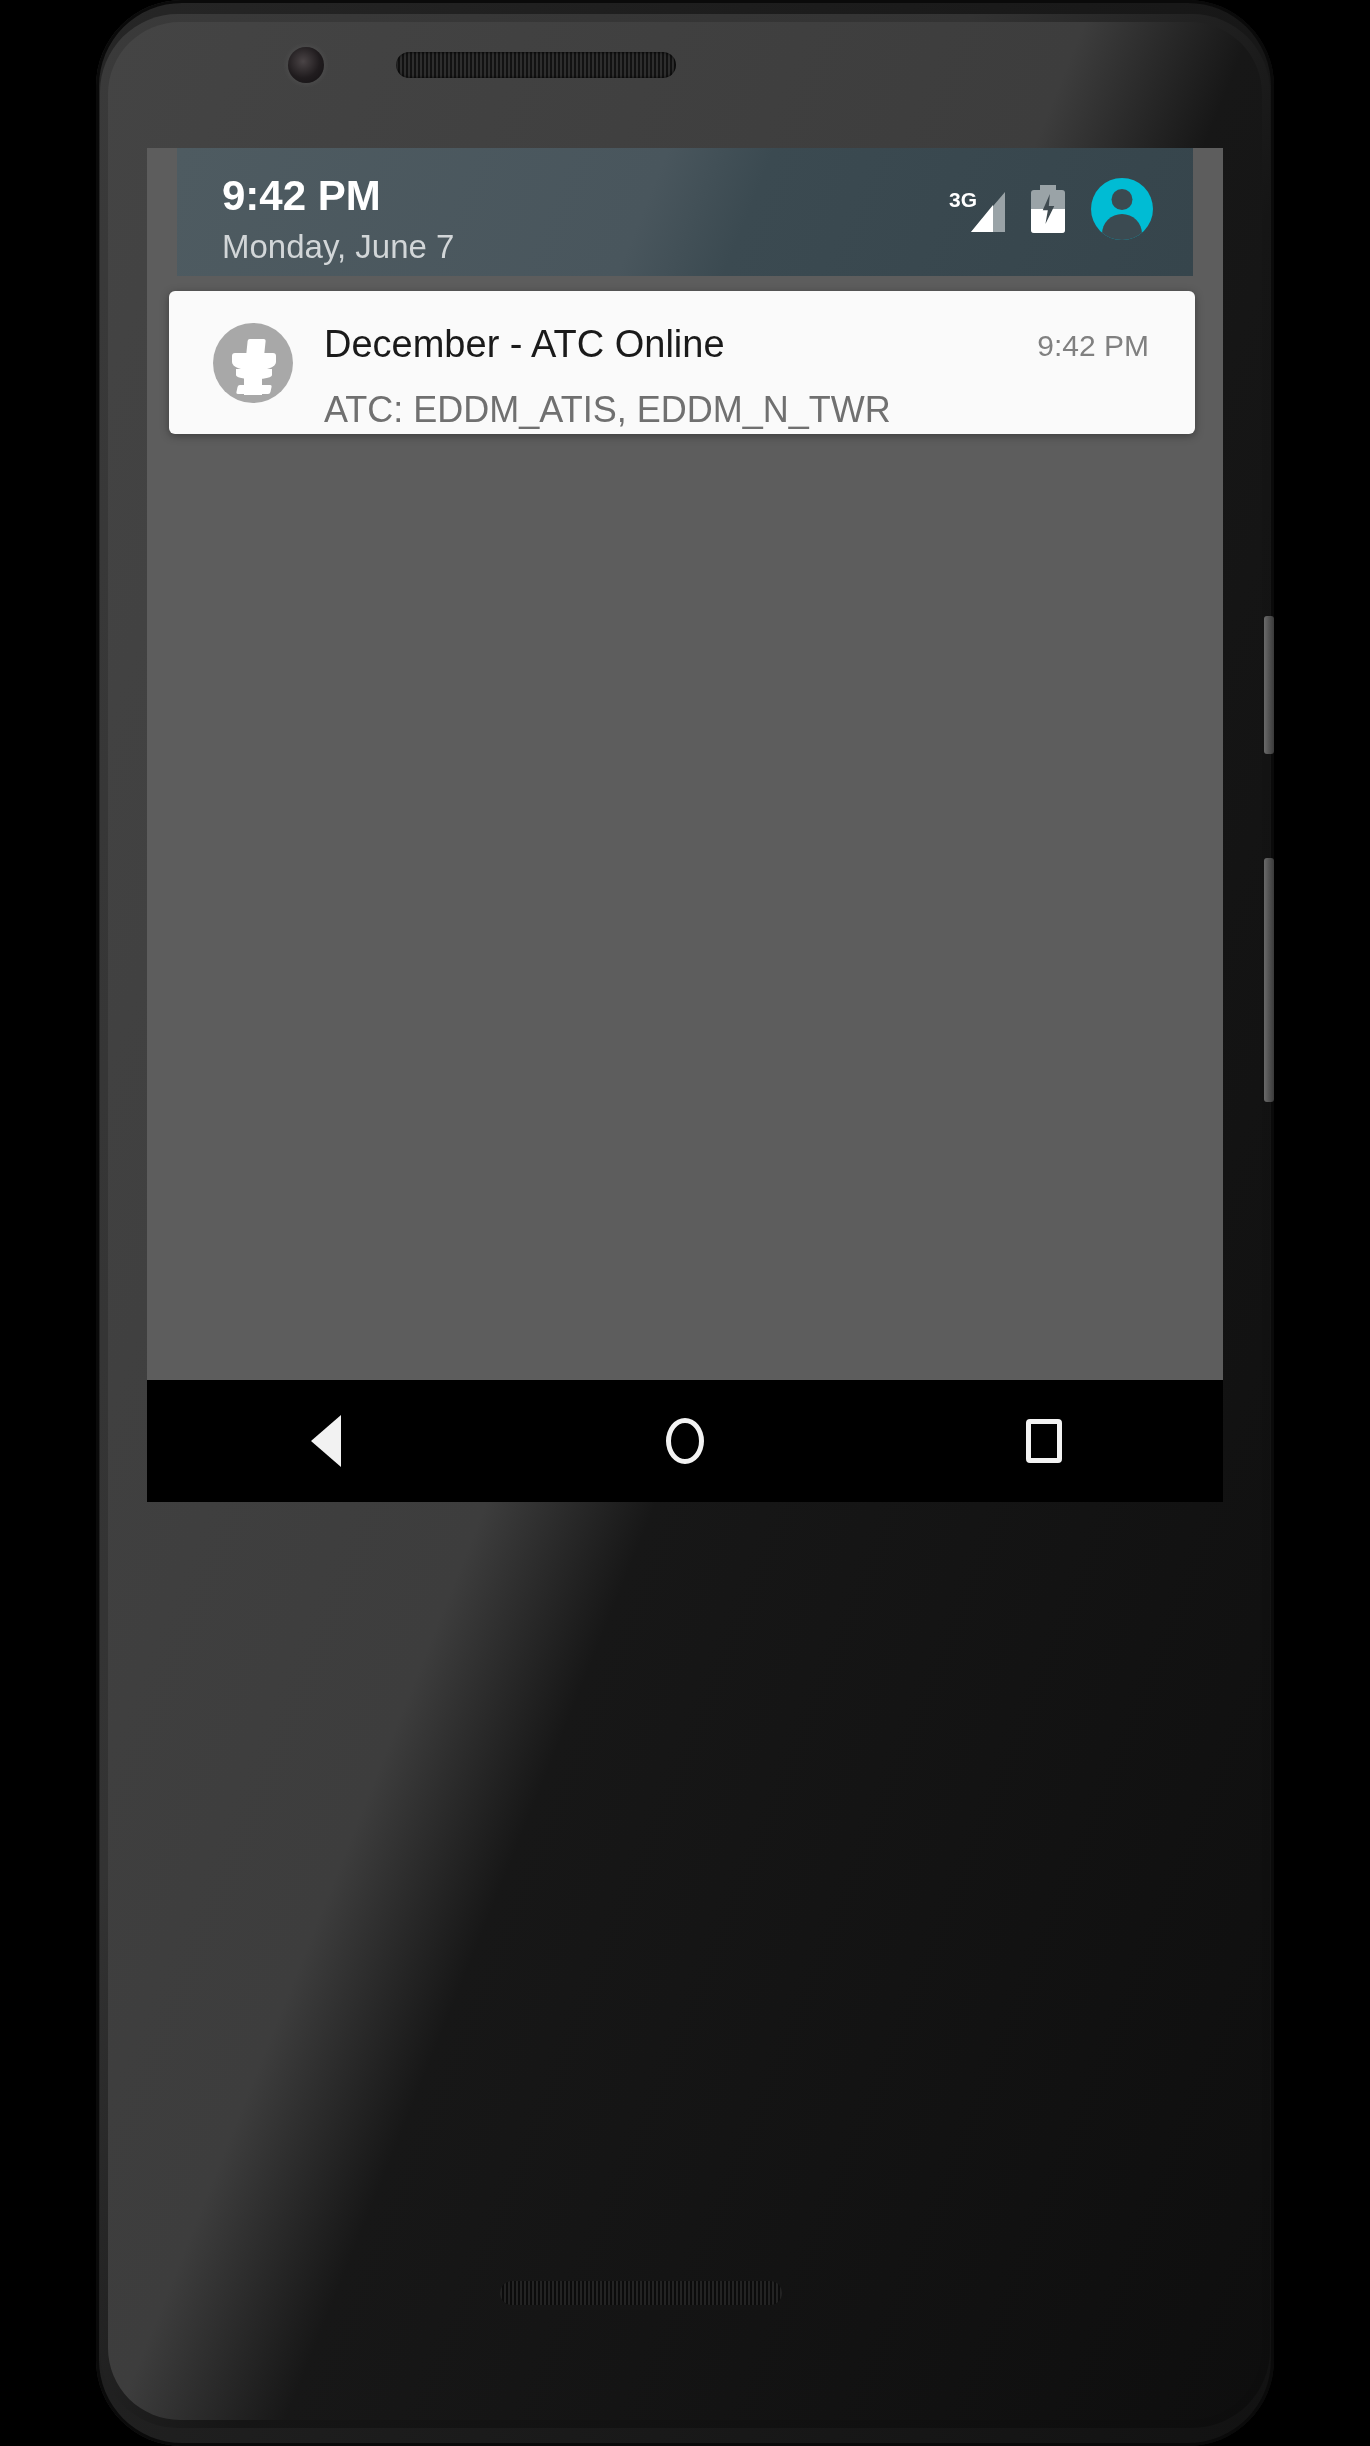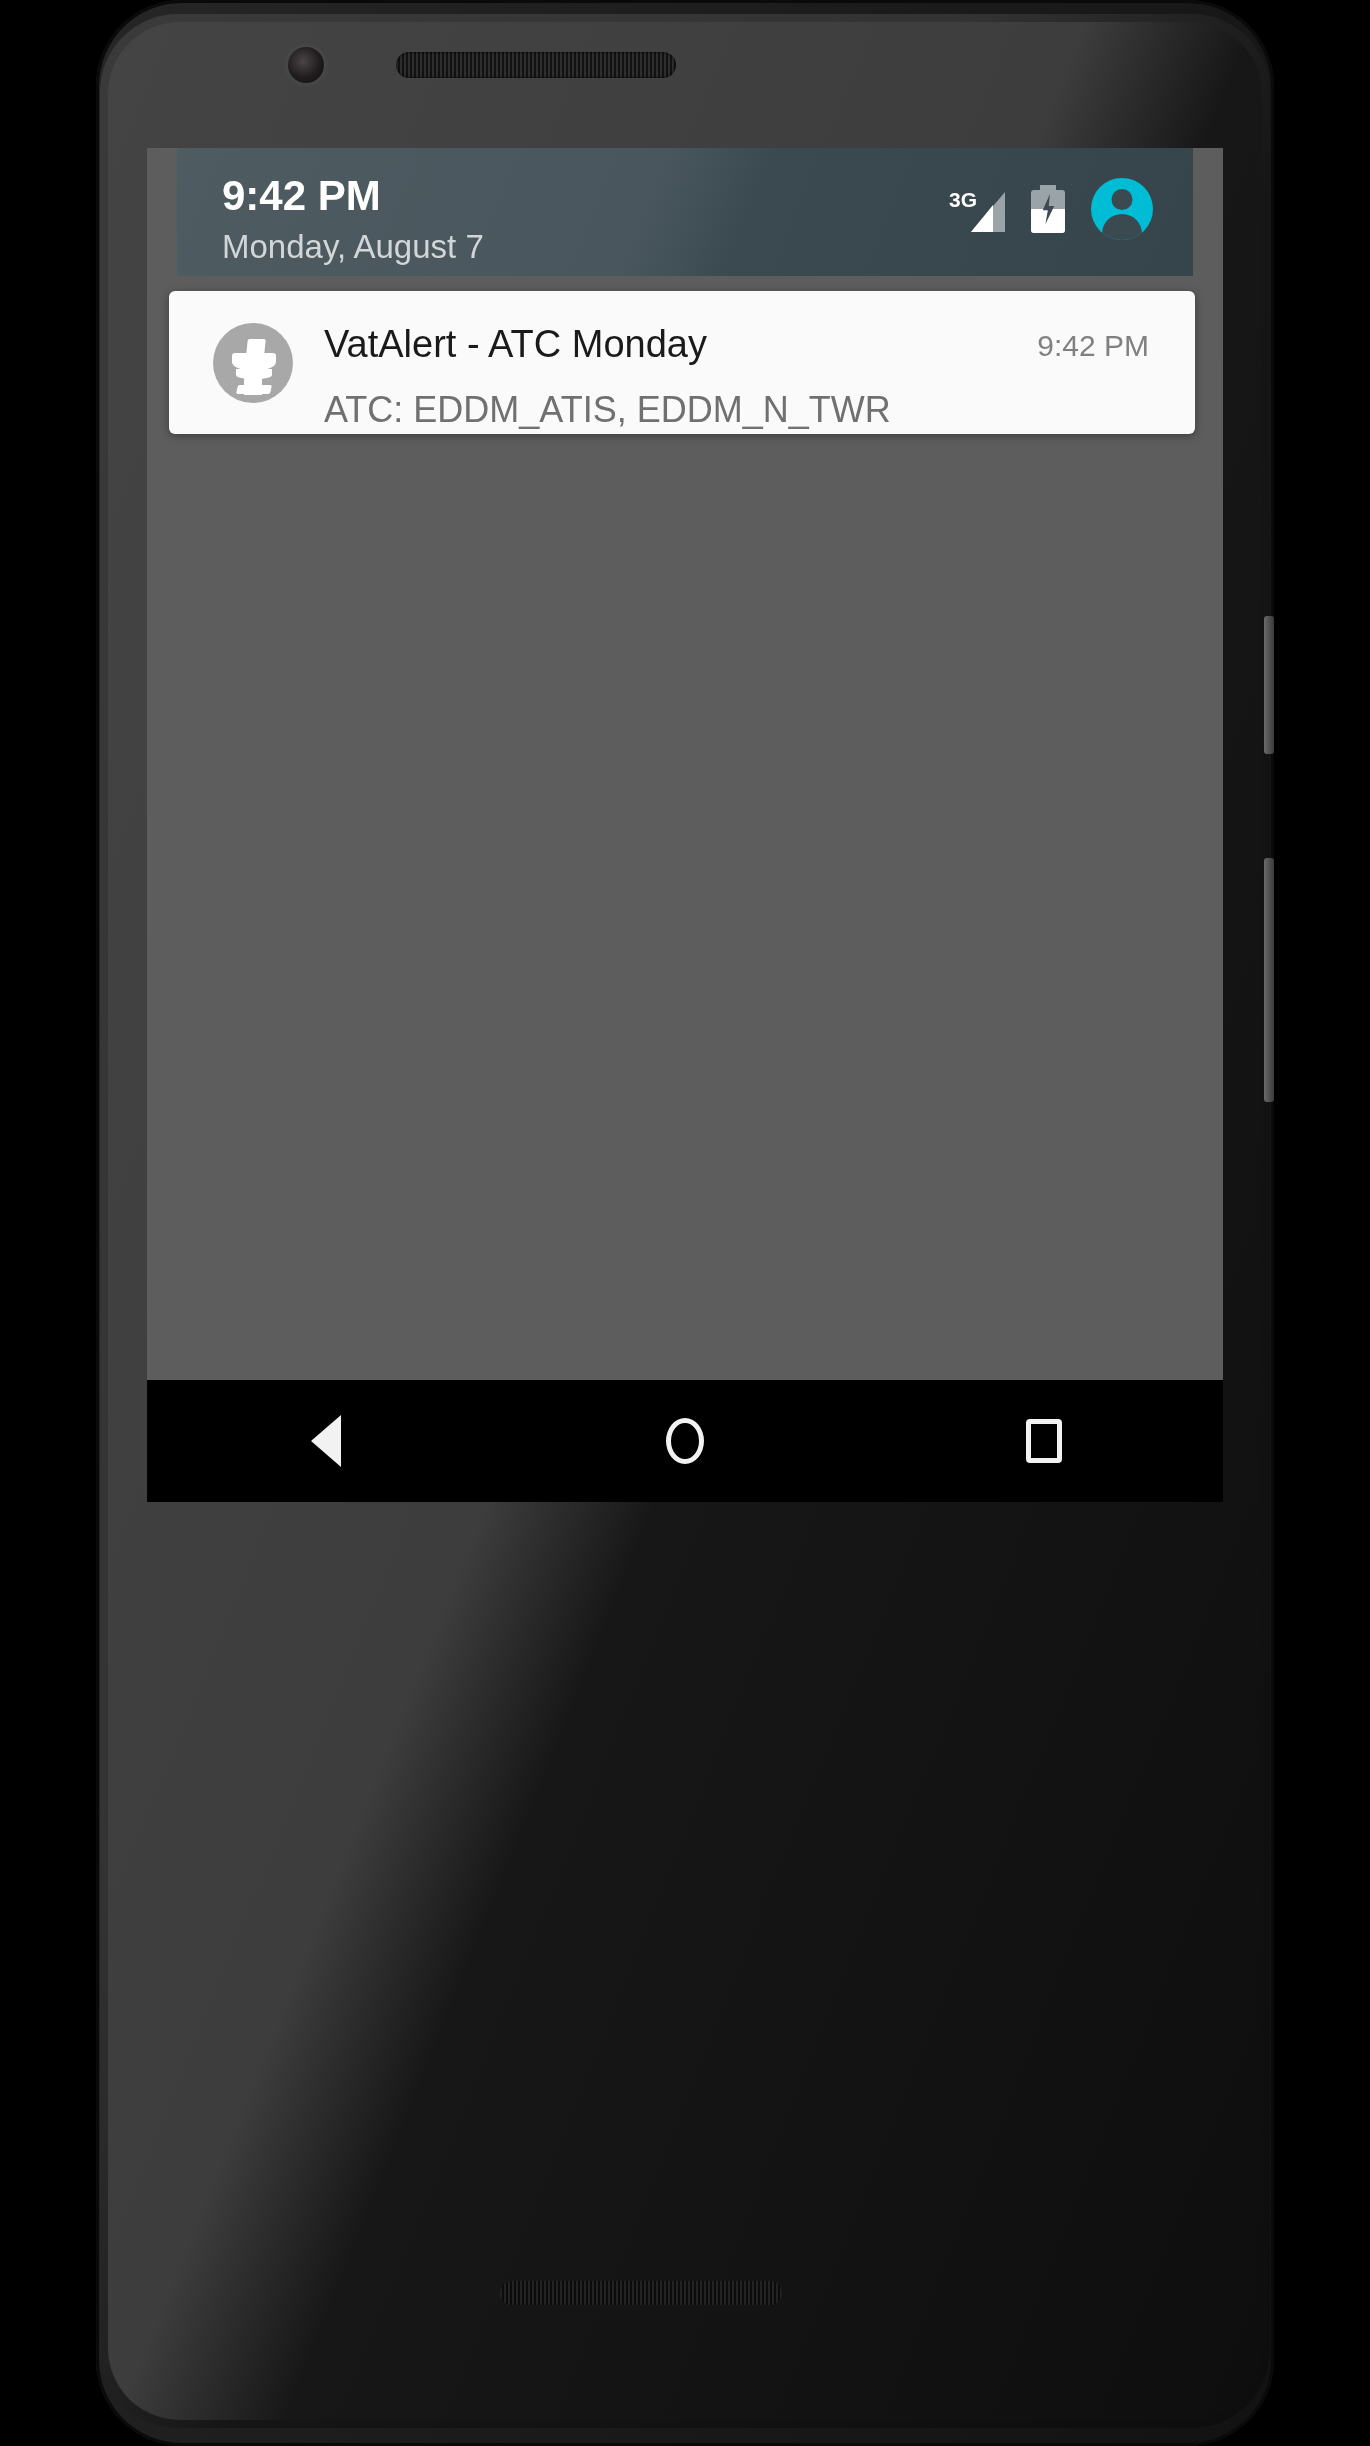--- a/index.html
+++ b/index.html
@@ -272,21 +272,21 @@
         <div id="search-input-row" placeholder="Enter ICAO code">
           <span id="search-input-text">eddm</span>
           <span id="text-caret"></span>
         </div>
       </div>
 
     </div>
 
     <div id="status-panel">
       <div id="status-clock">9:42 PM</div>
-      <div id="status-date">Monday, August 7</div>
+      <div id="status-date">Monday, June 7</div>
 
       <div id="status-icons">
         <div id="signal-icon">
           <span class="net-label">3G</span>
           <span class="tri-full"></span>
           <span class="tri-active"></span>
         </div>
         <div id="battery-icon">
           <span class="cap"></span>
           <span class="shell"></span>
@@ -301,21 +301,21 @@
     </div>
 
     <div id="notification-card">
       <div id="notification-app-icon">
         <span class="tower-top"></span>
         <span class="tower-cab"></span>
         <span class="tower-deck"></span>
         <span class="tower-base"></span>
         <span class="tower-foot"></span>
       </div>
-      <div id="notification-title">VatAlert - ATC Monday</div>
+      <div id="notification-title">December - ATC Online</div>
       <div id="notification-text">ATC: EDDM_ATIS, EDDM_N_TWR</div>
       <div id="notification-time">9:42 PM</div>
     </div>
   </div>
 
   <div id="nav-bar">
     <div class="nav-btn">
       <div id="nav-back-icon"></div>
     </div>
     <div class="nav-btn">

